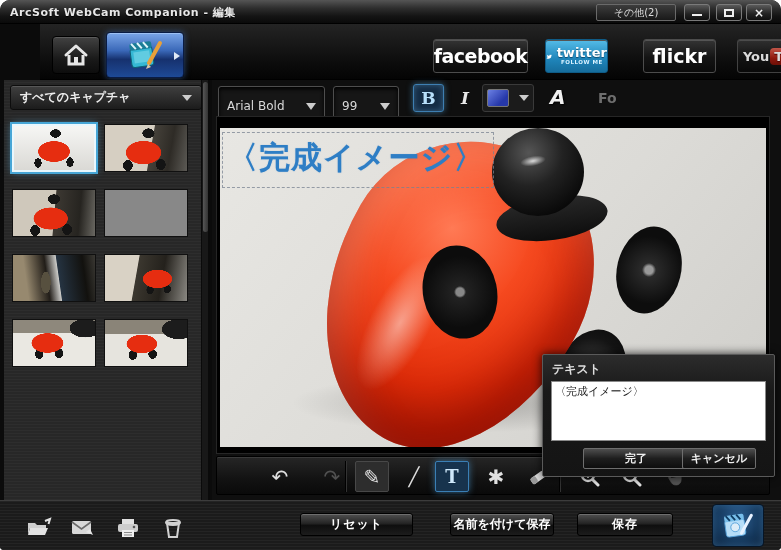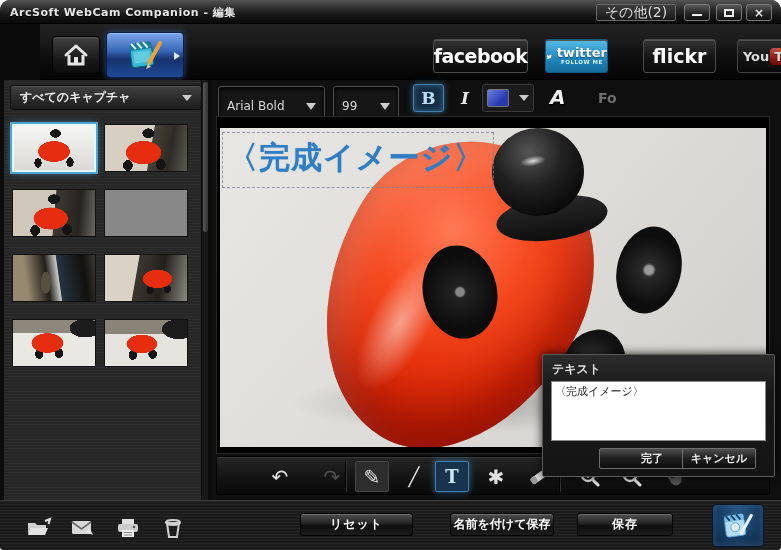--- a/index.html
+++ b/index.html
@@ -6,21 +6,21 @@
   *{box-sizing:border-box;}
   #win{position:relative;width:781px;height:550px;background:#0b0b0b;border-radius:10px 10px 4px 4px;overflow:hidden;}
 
   
   #titlebar{position:absolute;left:0;top:0;width:100%;height:24px;
     background:linear-gradient(#555 0%,#2e2e2e 35%,#141414 70%,#0a0a0a 100%);
     border-bottom:1px solid #000;}
   #title{position:absolute;left:10px;top:5px;font-size:11px;font-weight:bold;color:#e8e8e8;letter-spacing:.5px;text-shadow:0 1px 1px #000;}
   #more-btn{position:absolute;left:596px;top:4px;width:80px;height:17px;
     background:linear-gradient(#3c3c3c,#191919);border:1px solid #6a6a6a;border-radius:2px;
-    color:#ddd;font-size:14px;text-align:center;line-height:15px;cursor:pointer;}
+    color:#ddd;font-size:10px;text-align:center;line-height:15px;cursor:pointer;}
   .winbtn{position:absolute;top:4px;width:26px;height:17px;border:1px solid #7a7a7a;border-radius:3px;
     background:linear-gradient(#5a5a5a,#222 60%,#101010);display:flex;align-items:center;justify-content:center;cursor:pointer;}
   #btn-min{left:684px;} #btn-max{left:716px;} #btn-close{left:746px;}
   #btn-min span{display:block;width:10px;height:2px;background:#eee;margin-top:5px;}
   #btn-max span{display:block;width:10px;height:8px;border:2px solid #eee;}
   #btn-close{color:#eee;font-size:12px;font-weight:bold;line-height:1;}
 
   
   #navbar{position:absolute;left:0;top:24px;width:100%;height:56px;
     background:linear-gradient(#242424,#0c0c0c 70%,#040404);border-bottom:1px solid #000;margin-left:40px;}
@@ -156,21 +156,21 @@
   
   #dialog{position:absolute;left:325px;top:237px;width:233px;height:123px;z-index:9;
     background:linear-gradient(#2c2c2c,#191919 30%,#141414);border:1px solid #5a5a5a;border-radius:2px;
     box-shadow:0 0 10px rgba(0,0,0,.8);}
   #dialog-title{position:absolute;left:9px;top:6px;color:#ddd;font-size:12px;font-weight:bold;}
   #dialog-text{position:absolute;left:8px;top:26px;width:215px;height:60px;background:#fff;border:1px solid #8a8a8a;
     color:#1a1a1a;font-size:11px;padding:2px 3px;resize:none;font-family:"DejaVu Sans",sans-serif;outline:none;}
   .dlg-btn{position:absolute;top:93px;height:21px;border-radius:2px;cursor:pointer;
     background:linear-gradient(#4e4e4e,#1e1e1e 50%,#0e0e0e);border:1px solid #6e6e6e;
     color:#f0f0f0;font-size:11px;font-weight:bold;display:flex;align-items:center;justify-content:center;}
-  #dlg-done{left:56px;width:106px;text-align:right;}
+  #dlg-done{left:40px;width:106px;text-align:right;}
   #dlg-cancel{left:139px;width:74px;}
 
   
   #toolsbar{position:absolute;left:4px;top:376px;width:554px;height:39px;border-radius:2px;
     background:linear-gradient(#262626,#121212 60%,#0a0a0a);border:1px solid #000;box-shadow:inset 0 1px 0 #3a3a3a;}
   .tool{position:absolute;top:4px;width:34px;height:31px;display:flex;align-items:center;justify-content:center;
     color:#e0e0e0;font-size:20px;cursor:pointer;}
   .tool.boxed{background:#2d2d2d;border:1px solid #484848;border-radius:2px;}
   .tool.active{background:#17334d;border:1px solid #3a7fb5;border-radius:2px;box-shadow:0 0 7px rgba(80,160,220,.6);
     color:#cfe8fa;font-family:"DejaVu Serif","Liberation Serif",serif;font-weight:bold;}

